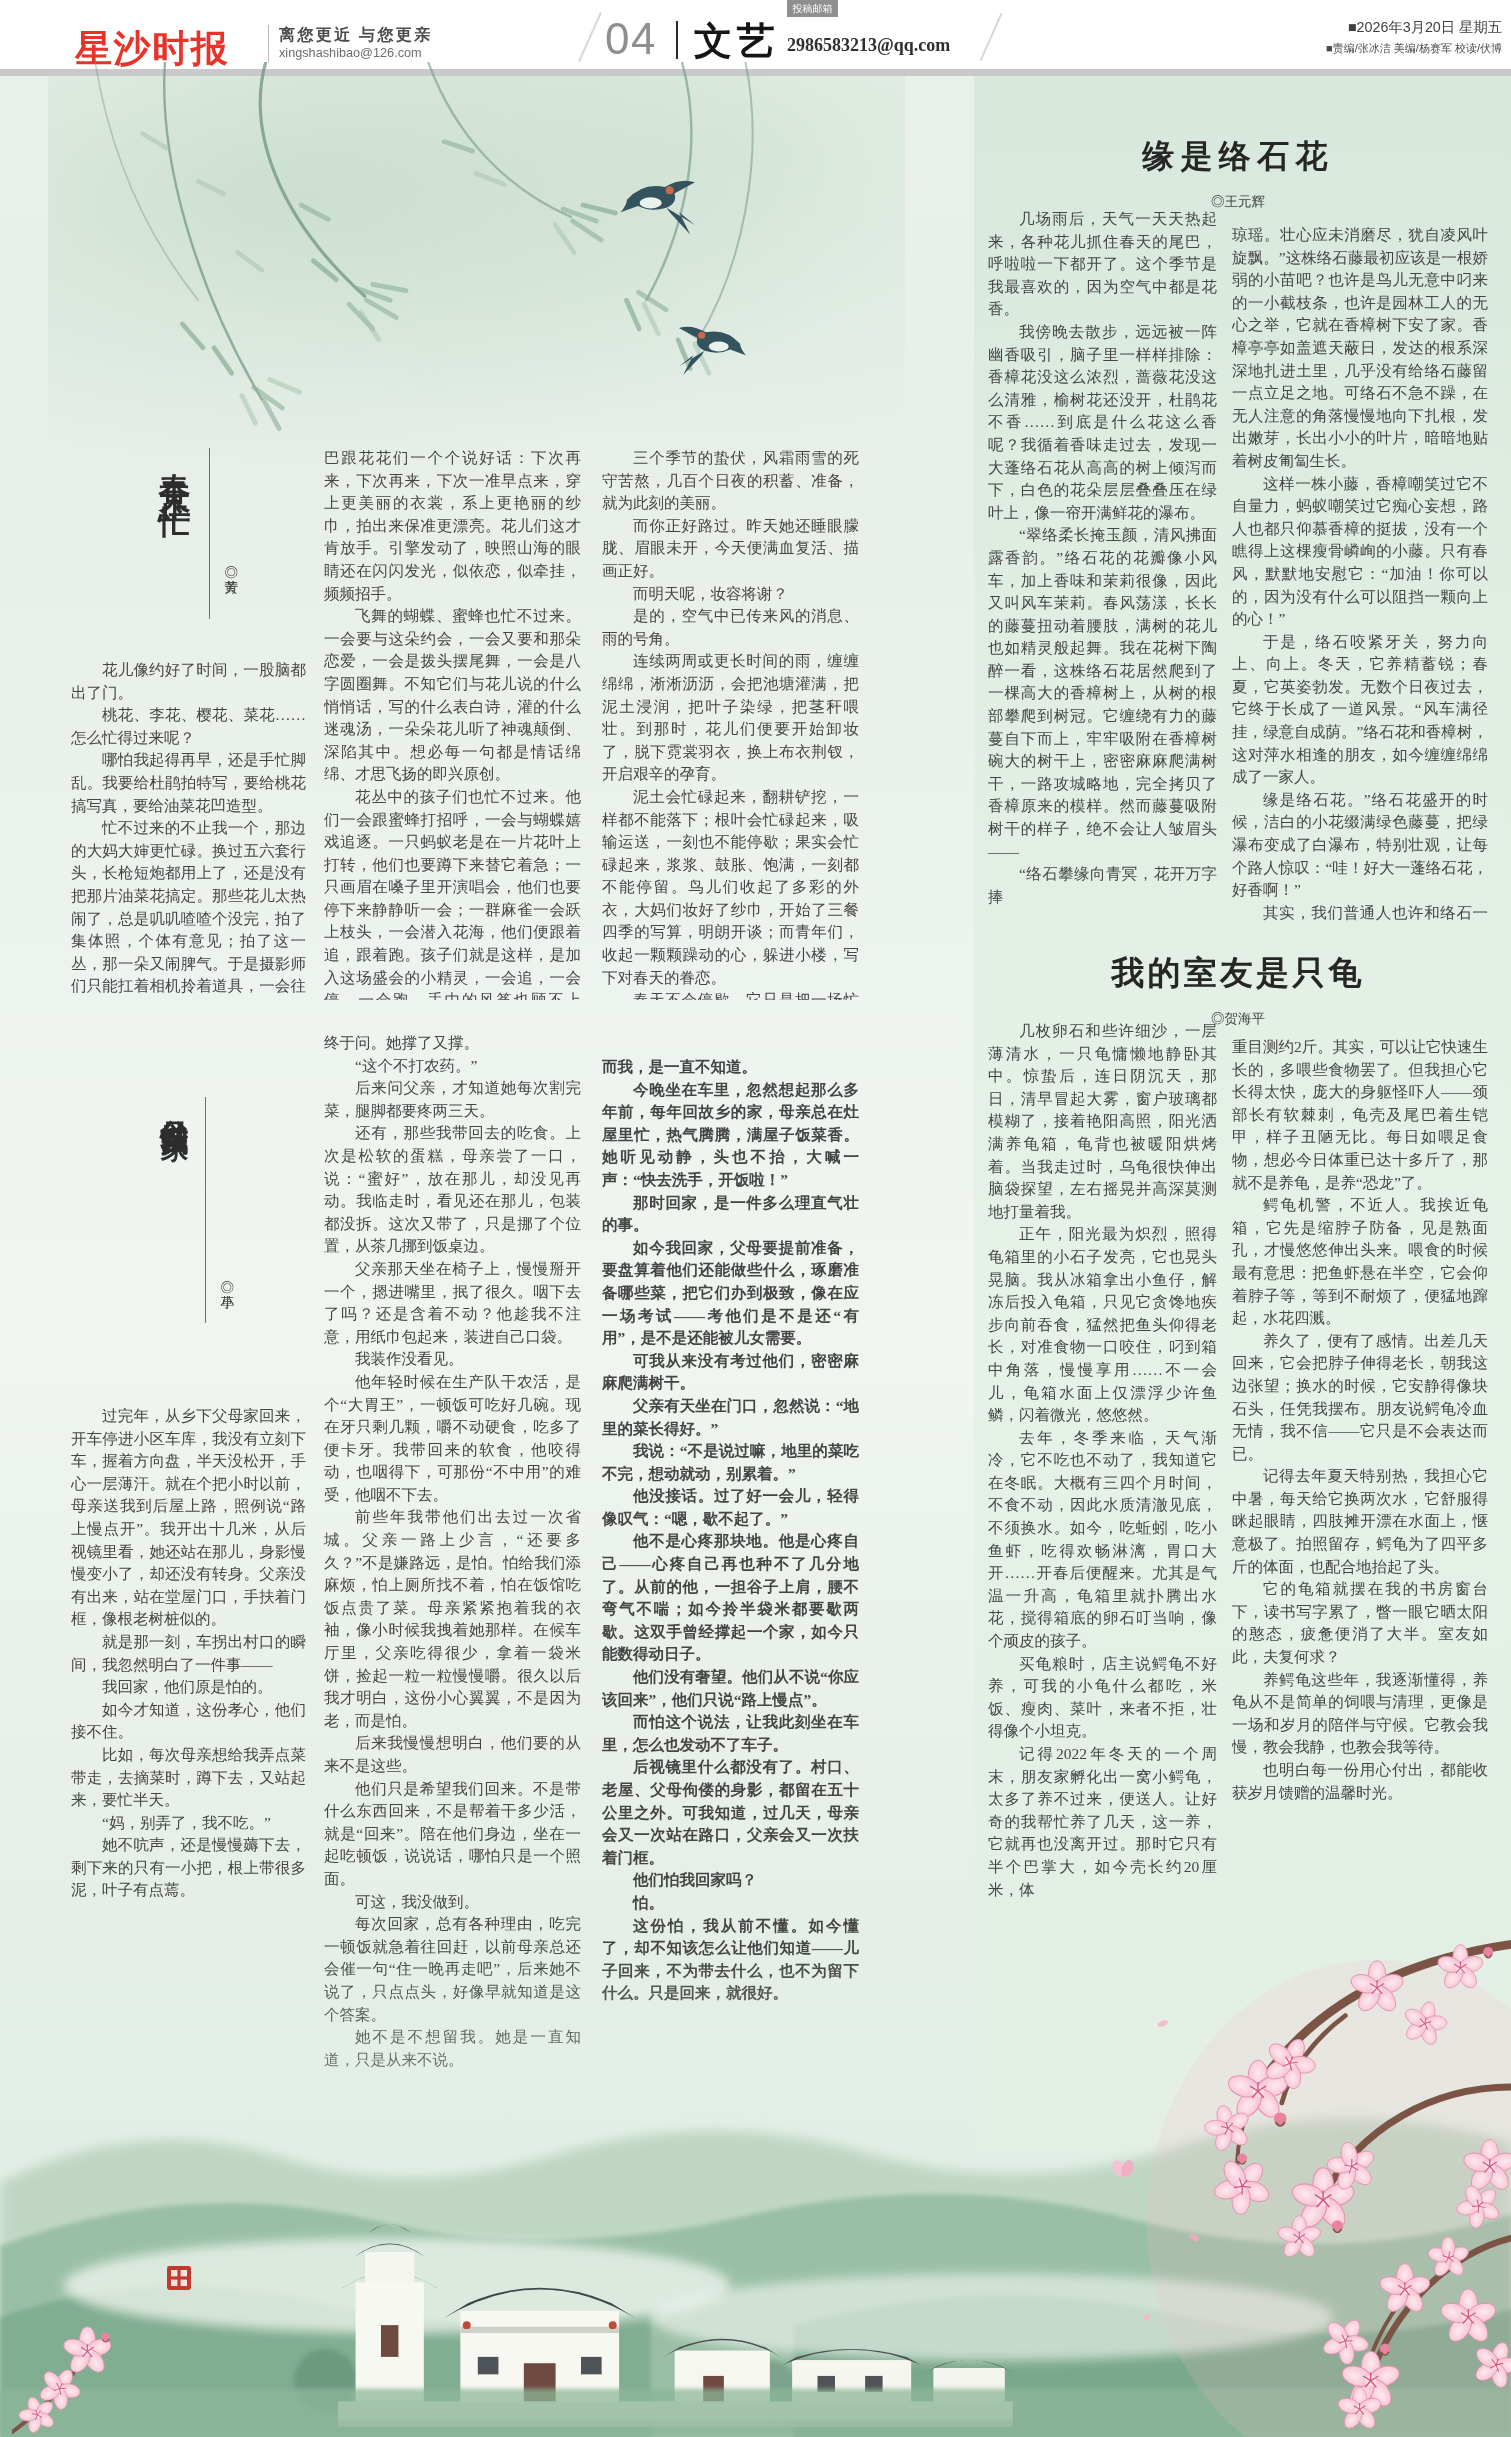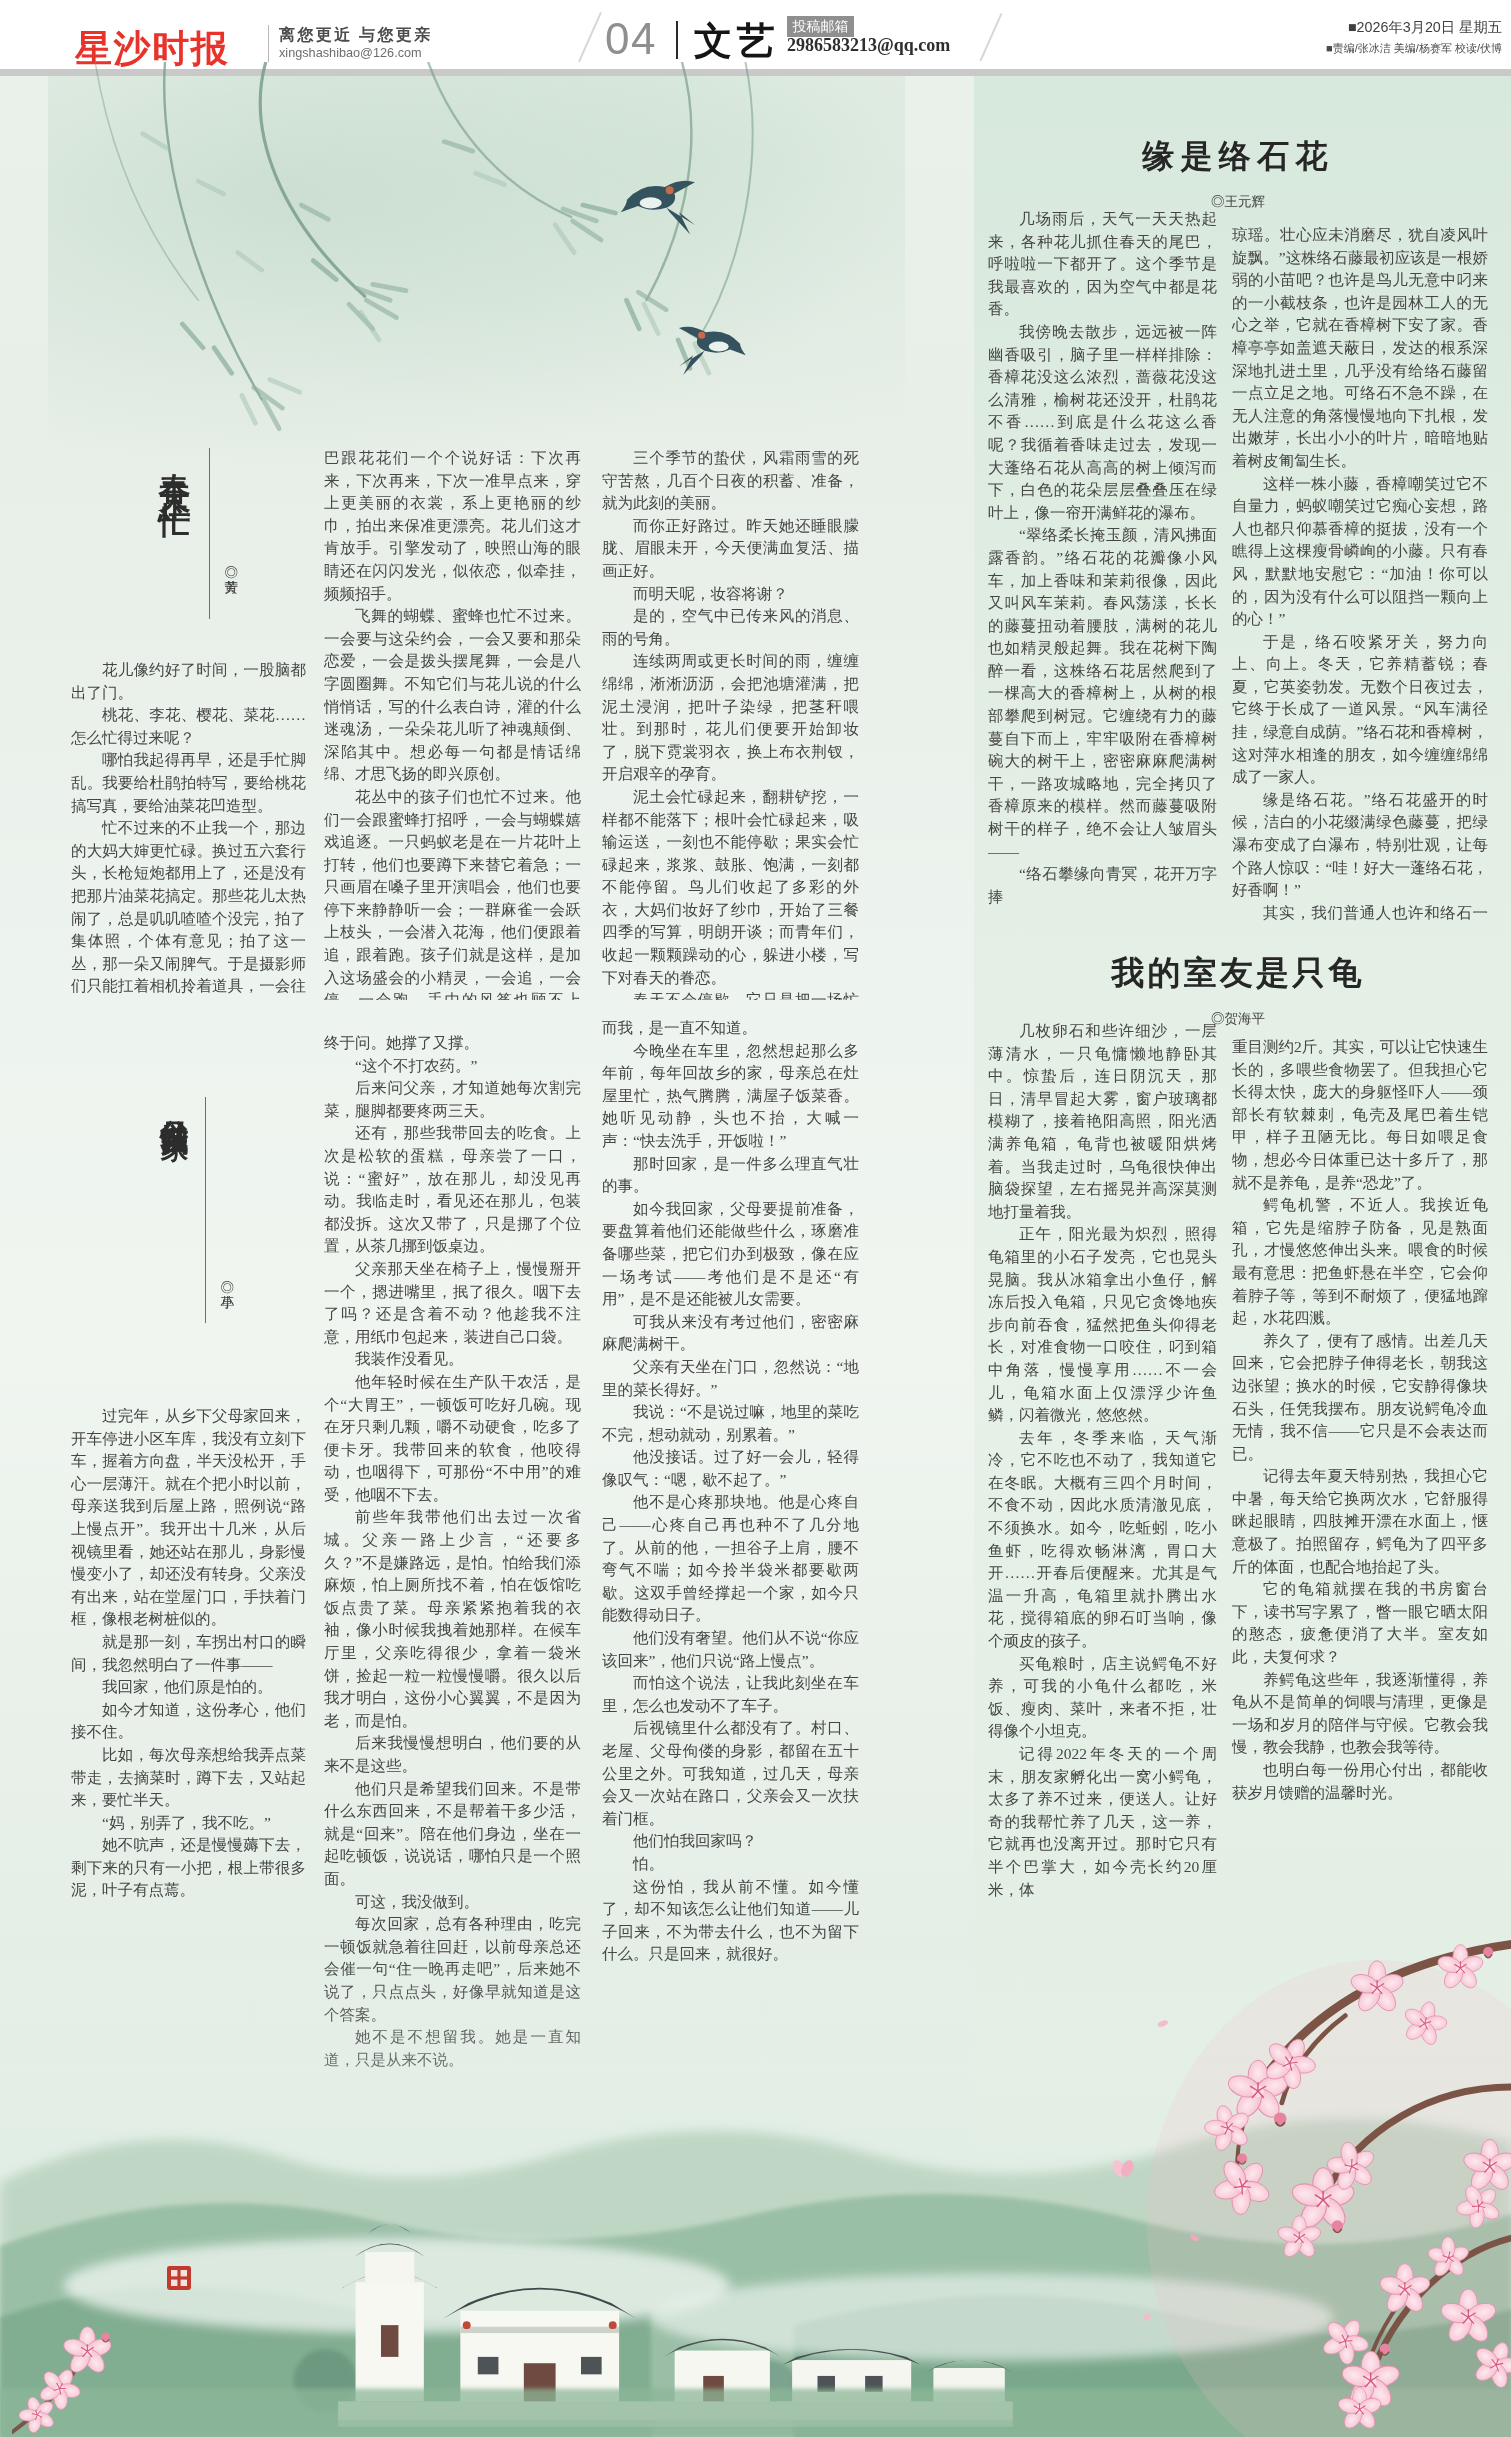--- a/index.html
+++ b/index.html
@@ -12,22 +12,22 @@
     font-weight:bold;font-size:37px;color:#e8322a;letter-spacing:1.6px;}
   .logo-div{position:absolute;left:268px;top:25.4px;width:0.8px;height:37px;background:#b9b9b9;}
   .slogan{position:absolute;left:279px;top:25.4px;font-size:16px;font-weight:bold;color:#4c4c4c;letter-spacing:2.4px;}
   .logo-email{position:absolute;left:279px;top:46px;font-family:"Liberation Sans",sans-serif;font-size:12.7px;color:#6d6d6d;}
   .slash{position:absolute;width:1.6px;background:#d7d7d7;transform:rotate(24deg);}
   .pageno{position:absolute;left:605px;top:14.3px;font-family:"Liberation Sans",sans-serif;
     font-size:44px;color:#8f8f8f;font-weight:300;letter-spacing:1.6px;}
   .sec-div{position:absolute;left:676px;top:20.6px;width:1.6px;height:38px;background:#2a2a2a;}
   .section{position:absolute;left:694px;top:16px;font-family:"Liberation Sans",sans-serif;
     font-size:38px;font-weight:bold;color:#151515;letter-spacing:4.8px;}
-  .submit-badge{position:absolute;left:787px;top:16px;background:#8f8f8f;color:#fff;
-    font-family:"Liberation Sans",sans-serif;font-size:14px;padding:1.6px 5.6px;}
+  .submit-badge{position:absolute;left:787px;top:0;background:#8f8f8f;color:#fff;
+    font-family:"Liberation Sans",sans-serif;font-size:10px;padding:1.6px 5.6px;}
   .submit-email{position:absolute;left:787px;top:35px;font-size:18px;font-weight:bold;color:#2e2e2e;}
   .dateline{position:absolute;right:22px;top:17.5px;text-align:right;font-family:"Liberation Sans",sans-serif;}
   .dateline .d1{font-size:14.3px;color:#3f3f3f;}
   .dateline .d2{font-size:11px;color:#4a4a4a;margin-top:4.8px;}
   .mast-rule{position:absolute;left:0;top:69px;width:1512px;height:7.1px;background:#c9c9c9;}
   
   .right-panel{position:absolute;left:974px;top:76px;width:537px;height:2079px;
     background:linear-gradient(180deg,#d7e8dc 0,#e2eee3 30%,#e6f1e7 60%,#e2eee4 100%);}
   .top-wash{position:absolute;left:48px;top:76px;width:857px;height:397px;
     background:radial-gradient(ellipse at 28% 30%,rgba(188,213,196,.6),rgba(188,213,196,0) 70%),
@@ -187,21 +187,21 @@
         <p>父亲那天坐在椅子上，慢慢掰开一个，摁进嘴里，抿了很久。咽下去了吗？还是含着不动？他趁我不注意，用纸巾包起来，装进自己口袋。</p>
         <p>我装作没看见。</p>
         <p>他年轻时候在生产队干农活，是个“大胃王”，一顿饭可吃好几碗。现在牙只剩几颗，嚼不动硬食，吃多了便卡牙。我带回来的软食，他咬得动，也咽得下，可那份“不中用”的难受，他咽不下去。</p>
         <p>前些年我带他们出去过一次省城。父亲一路上少言，“还要多久？”不是嫌路远，是怕。怕给我们添麻烦，怕上厕所找不着，怕在饭馆吃饭点贵了菜。母亲紧紧抱着我的衣袖，像小时候我拽着她那样。在候车厅里，父亲吃得很少，拿着一袋米饼，捡起一粒一粒慢慢嚼。很久以后我才明白，这份小心翼翼，不是因为老，而是怕。</p>
         <p>后来我慢慢想明白，他们要的从来不是这些。</p>
         <p>他们只是希望我们回来。不是带什么东西回来，不是帮着干多少活，就是“回来”。陪在他们身边，坐在一起吃顿饭，说说话，哪怕只是一个照面。</p>
         <p>可这，我没做到。</p>
         <p>每次回家，总有各种理由，吃完一顿饭就急着往回赶，以前母亲总还会催一句“住一晚再走吧”，后来她不说了，只点点头，好像早就知道是这个答案。</p>
         <p>她不是不想留我。她是一直知道，只是从来不说。</p>
       </div>
-    <div class="col" style="left:602px;top:1017px;width:257px;height:1044px;">
+    <div class="col" style="left:602px;top:1056px;width:257px;height:1044px;font-weight:bold;">
         <p class="cont">而我，是一直不知道。</p>
         <p>今晚坐在车里，忽然想起那么多年前，每年回故乡的家，母亲总在灶屋里忙，热气腾腾，满屋子饭菜香。她听见动静，头也不抬，大喊一声：“快去洗手，开饭啦！”</p>
         <p>那时回家，是一件多么理直气壮的事。</p>
         <p>如今我回家，父母要提前准备，要盘算着他们还能做些什么，琢磨准备哪些菜，把它们办到极致，像在应一场考试——考他们是不是还“有用”，是不是还能被儿女需要。</p>
         <p>可我从来没有考过他们，密密麻麻爬满树干。</p>
         <p>父亲有天坐在门口，忽然说：“地里的菜长得好。”</p>
         <p>我说：“不是说过嘛，地里的菜吃不完，想动就动，别累着。”</p>
         <p>他没接话。过了好一会儿，轻得像叹气：“嗯，歇不起了。”</p>
         <p>他不是心疼那块地。他是心疼自己——心疼自己再也种不了几分地了。从前的他，一担谷子上肩，腰不弯气不喘；如今拎半袋米都要歇两歇。这双手曾经撑起一个家，如今只能数得动日子。</p>
         <p>他们没有奢望。他们从不说“你应该回来”，他们只说“路上慢点”。</p>

